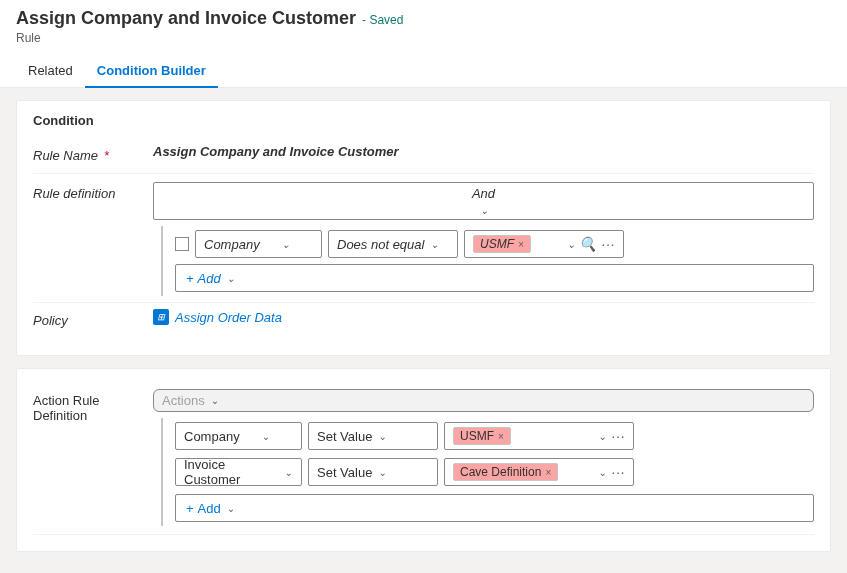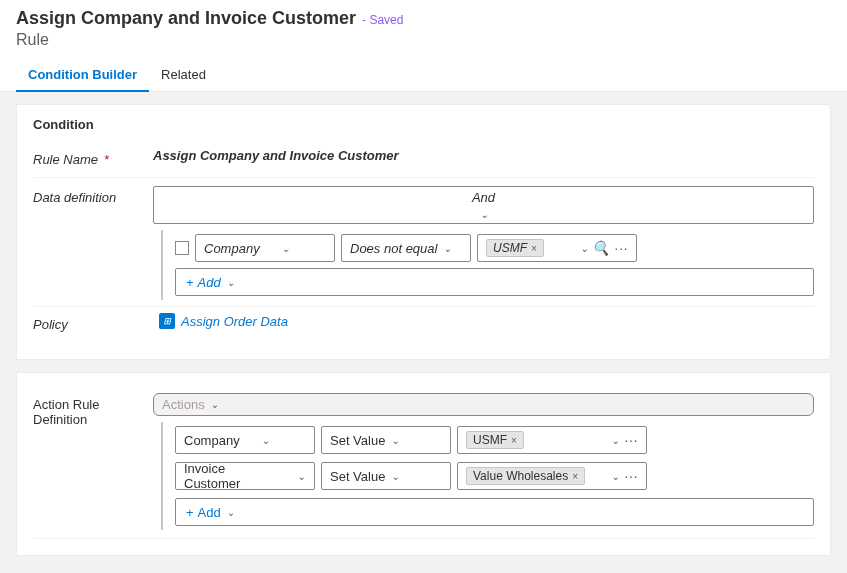--- a/index.html
+++ b/index.html
@@ -26,25 +26,25 @@
       gap: 6px;
       padding-bottom: 2px;
     }
     .page-title {
       font-size: 18px;
       font-weight: 600;
       color: #323130;
     }
     .page-saved {
       font-size: 12px;
-      color: #8b5cf6;
+      color: #0f766e;
       font-style: normal;
     }
     .page-subtitle {
-      font-size: 16px;
+      font-size: 12px;
       color: #605e5c;
       padding-bottom: 6px;
     }
     .tabs-row {
       display: flex;
       gap: 0;
       margin-top: 4px;
     }
     .tab {
       padding: 8px 12px;
@@ -80,21 +80,20 @@
     .form-row {
       display: flex;
       align-items: flex-start;
       padding: 6px 0;
       border-bottom: 1px solid #f3f2f1;
       min-height: 36px;
       font-style: italic;
     }
     .form-row:last-child {
       border-bottom: none;
-      gap: 6px;
     }
     .form-label {
       width: 120px;
       min-width: 120px;
       font-size: 13px;
       color: #323130;
       padding-top: 4px;
     }
     .form-label .required {
       color: #c50f1f;
@@ -154,21 +153,21 @@
       align-items: center;
       background: #fff;
       border: 1px solid #8a8886;
       border-radius: 2px;
       padding: 3px 8px;
       font-size: 13px;
       cursor: pointer;
       gap: 4px;
       height: 28px;
     }
-    .dropdown-company { width: 140px; gap: 20px; }
+    .dropdown-company { width: 127px; gap: 20px; }
     .dropdown-operator { width: 130px; text-align: right; }
     .chevron {
       font-size: 10px;
       color: #605e5c;
       margin-left: 2px;
     }
     .tag-box {
       display: flex;
       align-items: center;
       background: #fff;
@@ -176,21 +175,21 @@
       border-radius: 2px;
       padding: 3px 8px;
       font-size: 13px;
       height: 28px;
       min-width: 160px;
       gap: 4px;
     }
     .tag {
       display: flex;
       align-items: center;
-      background: #e5e5e5;
+      background: #fca5a5;
       border: 1px solid #c8c6c4;
       border-radius: 2px;
       padding: 1px 6px;
       font-size: 12px;
       gap: 4px;
     }
     .tag-x {
       cursor: pointer;
       font-size: 10px;
       color: #605e5c;
@@ -327,25 +326,25 @@
 
 <div class="page-wrapper">
 
   <div class="page-header">
     <div class="page-title-row">
       <span class="page-title">Assign Company and Invoice Customer</span>
       <span class="page-saved">- Saved</span>
     </div>
     <div class="page-subtitle">Rule</div>
     <div class="tabs-row">
+      <div class="tab">
+        <span>Related</span>
+      </div>
       <div class="tab active">
         <span>Condition Builder</span>
-      </div>
-      <div class="tab">
-        <span>Related</span>
       </div>
     </div>
   </div>
 
   <div class="content-area">
 
     <div class="card">
       <div class="card-title">Condition</div>
 
       <div class="form-row">
@@ -353,21 +352,21 @@
           <span>Rule Name</span>
           <span class="required">*</span>
         </div>
         <div class="form-value">
           <span class="rule-name-text">Assign Company and Invoice Customer</span>
         </div>
       </div>
 
       <div class="form-row" style="align-items:flex-start; padding-top:8px;">
         <div class="form-label">
-          <span>Data definition</span>
+          <span>Rule definition</span>
         </div>
         <div class="condition-rule-section">
           <div class="and-dropdown">
             <span>And</span>
             <span class="chevron">⌄</span>
           </div>
           <div class="condition-tree">
             <div class="condition-row">
               <span class="checkbox"></span>
               <div class="dropdown dropdown-company">
@@ -452,21 +451,21 @@
               <div class="dropdown dropdown-company">
                 <span>Invoice Customer</span>
                 <span class="chevron">⌄</span>
               </div>
               <div class="dropdown dropdown-operator">
                 <span>Set Value</span>
                 <span class="chevron">⌄</span>
               </div>
               <div class="tag-box-wide">
                 <div class="tag">
-                  <span>Value Wholesales</span>
+                  <span>Cave Definition</span>
                   <span class="tag-x">×</span>
                 </div>
                 <div class="tag-box-end">
                   <span class="chevron">⌄</span>
                   <span class="icon-more">···</span>
                 </div>
               </div>
             </div>
             <div class="add-btn">
               <span>+</span>

